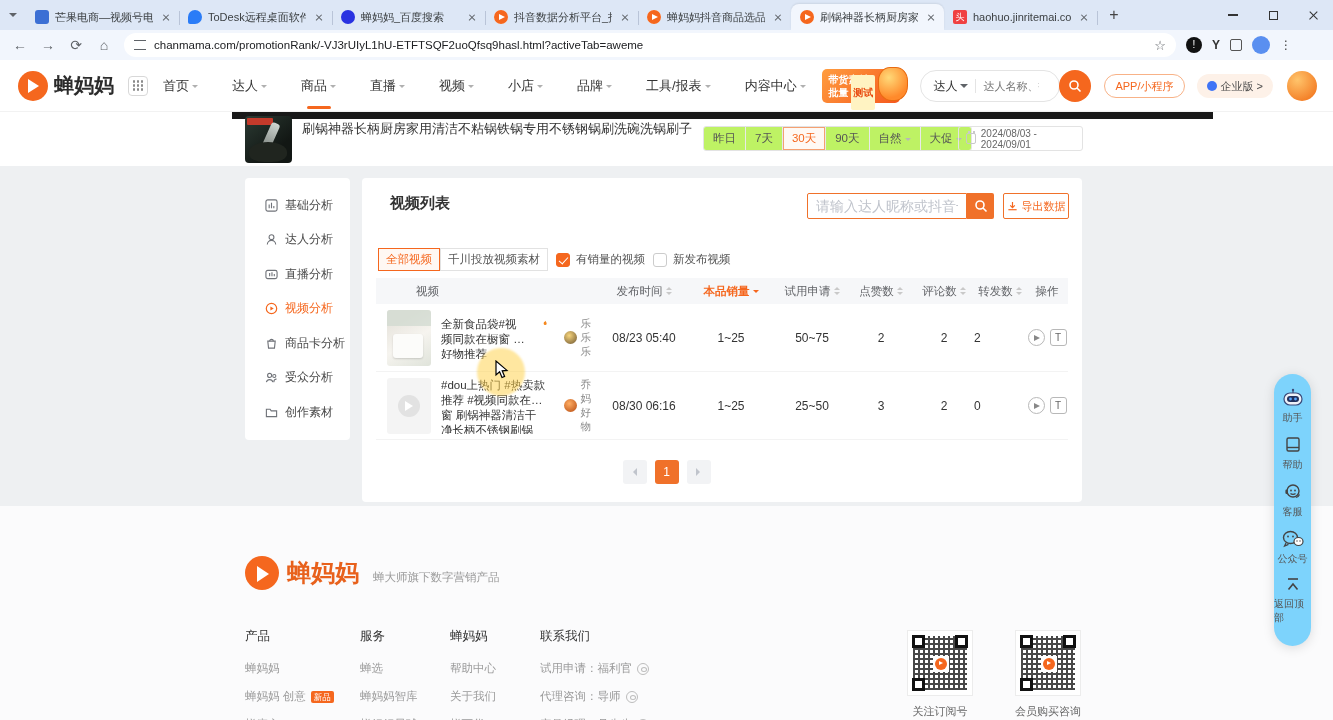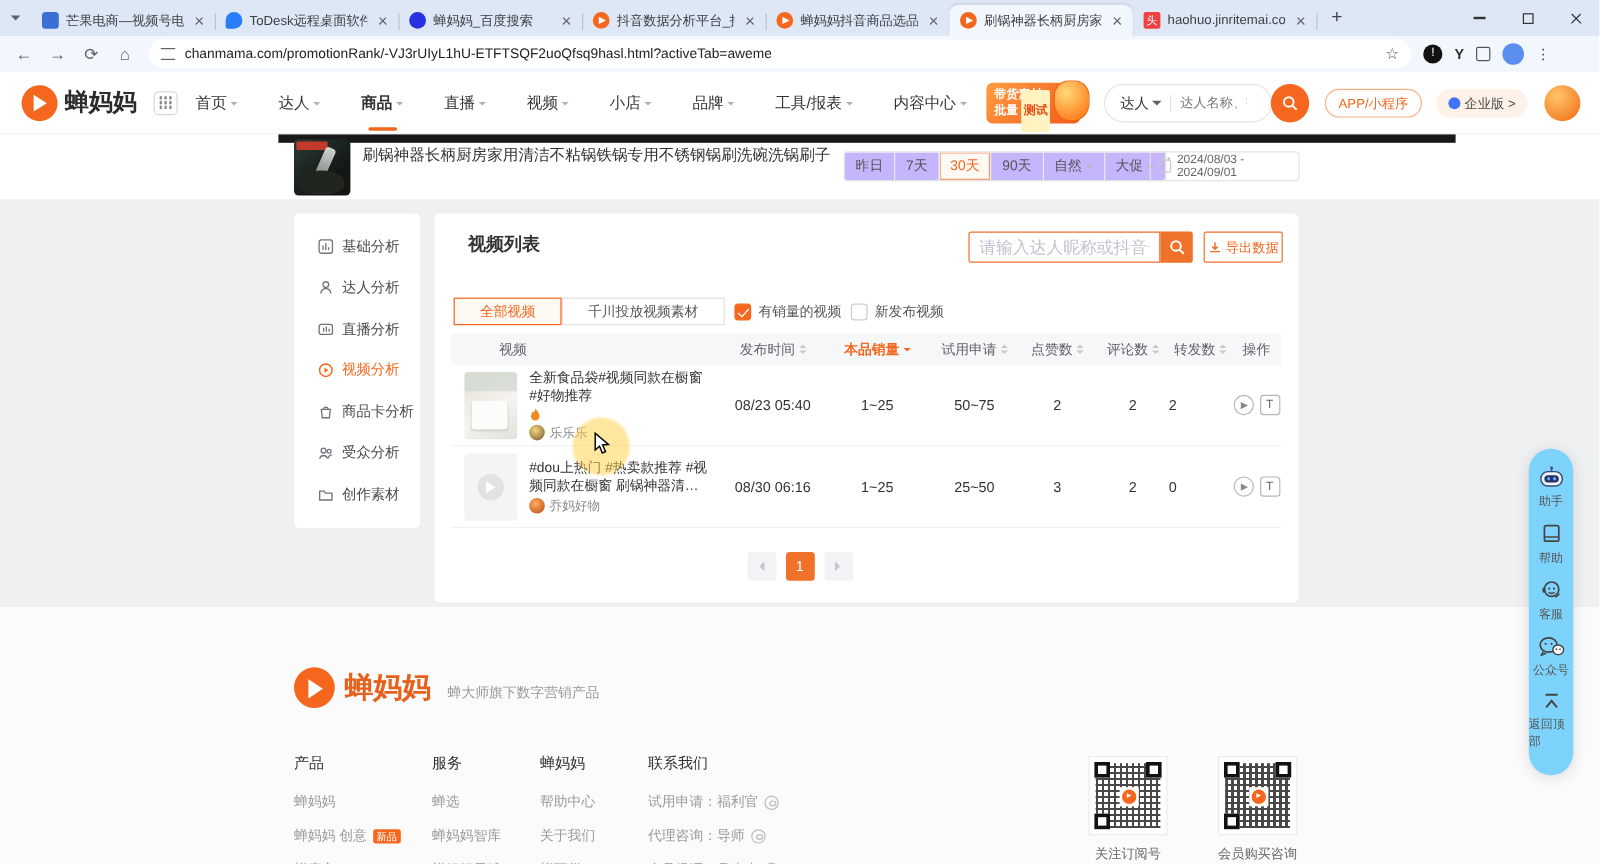--- a/index.html
+++ b/index.html
@@ -52,21 +52,21 @@
 .cm-mark{display:inline-block;border-radius:50%;background:#f5671e;position:relative}
 .cm-mark::after{content:"";position:absolute;left:34%;top:28%;width:0;height:0;border-left:.38em solid #fff;border-top:.24em solid transparent;border-bottom:.24em solid transparent}
 .logo{display:flex;align-items:center;gap:6px;margin-left:18px}
 .logo .cm-mark{width:30px;height:30px;font-size:30px}
 .logotext{font-size:20px;font-weight:bold;color:#2b2b2b}
 .gridic{width:20px;height:20px;margin-left:14px;border:1px solid #d8d8d8;border-radius:4px;display:grid;grid-template-columns:repeat(3,1fr);place-items:center;padding:3px}
 .gridic i{width:2.5px;height:2.5px;background:#8a8a8a;border-radius:50%}
 .mainnav{display:flex;align-items:center;gap:34px;margin-left:15px}
 .navitem{position:relative;display:flex;align-items:center;gap:3px;font-size:13px;color:#333}
 .navitem .vcaret{border-top-color:#b0b0b0;border-width:3.5px}
-.navitem.active{font-weight:bold}
+.navitem.active{font-weight:normal}
 .navitem.active::after{content:"";position:absolute;left:6px;bottom:-14px;width:24px;height:3px;border-radius:2px;background:#f5671e}
 .hdr-right{position:absolute;right:0;top:60px;height:52px;display:flex;align-items:center}
 .promo{position:relative;width:78px;height:34px;border-radius:5px;background:linear-gradient(135deg,#ff9d3f,#f5581e);color:#fff;font-size:10px;font-weight:bold;padding:4px 6px;line-height:13px}
 .promo .hl{background:#fff3c2;color:#e84a0e;border-radius:2px;padding:12px 2px}
 .mascot{position:absolute;right:-8px;top:-2px;width:30px;height:34px;border-radius:40% 40% 45% 45%;background:radial-gradient(circle at 35% 30%,#ffd978,#ff8a2b 70%);border:1px solid #e86a10}
 .hsearch{display:flex;align-items:center;height:32px;width:140px;border:1px solid #e4e4e4;border-radius:16px;margin-left:20px;padding-left:12px;position:relative}
 .hsearch .cat{font-size:12px;color:#333;display:flex;align-items:center;gap:3px}
 .hsearch .div{width:1px;height:14px;background:#e4e4e4;margin:0 7px}
 .hsearch .ph{font-size:11px;color:#c0c4cc;white-space:nowrap;overflow:hidden;width:56px;border:none;outline:none;background:transparent}
 .hsearchbtn{position:absolute;right:-32px;top:-1px;width:32px;height:32px;border-radius:50%;background:#f5671e;display:flex;align-items:center;justify-content:center}
@@ -77,42 +77,42 @@
 
 
 .darkstrip{position:absolute;left:232px;top:112px;width:981px;height:7px;background:#191919}
 .productbar{position:absolute;left:0;top:112px;width:1333px;height:54px;background:#fff}
 .pthumb{position:absolute;left:245px;top:116px;width:47px;height:47px;border-radius:4px;background:linear-gradient(140deg,#2b3a33,#121714 70%);overflow:hidden}
 .pthumb .tag{position:absolute;left:2px;top:2px;width:26px;height:7px;background:#c43a2b;border-radius:1px}
 .pthumb .brush{position:absolute;left:20px;top:6px;width:9px;height:34px;background:linear-gradient(#cfd6d2,#6b726d);transform:rotate(24deg);border-radius:3px}
 .pthumb .pot{position:absolute;left:4px;top:26px;width:38px;height:20px;border-radius:50% 50% 40% 40%;background:#20251f}
 .ptitle{position:absolute;left:302px;top:119px;width:420px;font-size:13px;line-height:20px;color:#333}
 .dateseg{position:absolute;left:703px;top:126px;height:25px;display:flex;border:1px solid #e3e3e3;border-radius:3px;overflow:hidden}
-.seg{display:flex;align-items:center;gap:3px;padding:0 9px;font-size:11.5px;color:#555;border-right:1px solid #e9e9e9;background:#c4b5fd}
+.seg{display:flex;align-items:center;gap:3px;padding:0 9px;font-size:11.5px;color:#555;border-right:1px solid #e9e9e9;background:#bef264}
 .seg:last-child{border-right:none}
 .seg.active{color:#f5671e;box-shadow:inset 0 0 0 1px #f5a071;background:#fff9f4}
 .seg .vcaret{border-top-color:#b8b8b8;border-width:3.5px}
 .daterange{position:absolute;left:958px;top:126px;width:125px;height:25px;border:1px solid #e3e3e3;border-radius:3px;display:flex;align-items:center;gap:5px;padding:0 7px;font-size:10px;color:#666}
 .calic{width:11px;height:11px;border:1.3px solid #c9c9c9;border-radius:2px;position:relative}
 .calic::before{content:"";position:absolute;left:1px;top:-3px;width:2px;height:3px;background:#c9c9c9;box-shadow:5px 0 #c9c9c9}
 
 
 .contentbg{position:absolute;left:0;top:166px;width:1333px;height:340px;background:#eef0f2}
 .sidecard{position:absolute;left:245px;top:178px;width:105px;height:262px;background:#fff;border-radius:4px;padding:10px 0}
 .sitem{height:34.5px;display:flex;align-items:center;gap:7px;padding-left:20px;font-size:12px;color:#4a4a4a}
 .sitem svg{flex:none}
 .sitem.active{color:#f5671e}
 .maincard{position:absolute;left:362px;top:178px;width:720px;height:324px;background:#fff;border-radius:4px}
 .paneltitle{position:absolute;left:28px;top:16px;font-size:15px;color:#333;font-weight:bold}
 .psearch{position:absolute;left:445px;top:15px;width:160px;height:26px;border:1px solid #f0712a;border-radius:2px 0 0 2px;font-size:14px;color:#333;padding:0 8px;outline:none}
 .psearch::placeholder{color:#c0c4cc}
 .psearchbtn{position:absolute;left:605px;top:15px;width:27px;height:26px;background:#f0712a;border-radius:0 2px 2px 0;display:flex;align-items:center;justify-content:center}
 .exportbtn{position:absolute;left:641px;top:15px;width:66px;height:26px;border:1px solid #f0712a;border-radius:2px;color:#f5671e;font-size:11px;display:flex;align-items:center;justify-content:center;gap:4px;background:#fff}
 .chiprow{position:absolute;left:16px;top:70px;display:flex;align-items:center}
-.chip{height:23px;display:flex;align-items:center;padding:0 21px;font-size:11.5px;border:1px solid #e2e2e2;color:#555;background:#fff}
+.chip{height:23px;display:flex;align-items:center;padding:0 7px;font-size:11.5px;border:1px solid #e2e2e2;color:#555;background:#fff}
 .chip.active{border-color:#f5671e;color:#f5671e;background:#fff8f3;z-index:1}
 .cbwrap{display:flex;align-items:center;gap:6px;margin-left:8px;font-size:11.5px;color:#555}
 .cb{width:14px;height:14px;border-radius:3px;border:1px solid #ccc;background:#fff;position:relative}
 .cb.checked{background:#f5671e;border-color:#f5671e}
 .cb.checked::after{content:"";position:absolute;left:4px;top:1.5px;width:4px;height:8px;border-right:1.8px solid #fff;border-bottom:1.8px solid #fff;transform:rotate(42deg)}
 .table{position:absolute;left:14px;top:100px;width:692px}
 .thead{display:flex;align-items:center;height:26px;background:#f6f7f9;font-size:11.5px;color:#606266}
 .trow{display:flex;align-items:center;height:68px;border-bottom:1px solid #f3f3f3;font-size:12px;color:#333}
 .c-video{width:226px;display:flex;align-items:center;gap:10px;padding-left:11px}
 .c-time{width:84px;text-align:center}
@@ -129,21 +129,21 @@
 .sorts i{width:0;height:0;border:3.2px solid transparent}
 .sorts .up{border-bottom-color:#c9c9c9;border-top:none}
 .sorts .dn{border-top-color:#c9c9c9;border-bottom:none}
 .sorts .dn.on{border-top-color:#f5671e}
 .vthumb{width:44px;height:56px;border-radius:3px;flex:none;position:relative;overflow:hidden}
 .vthumb1{background:linear-gradient(150deg,#e9e6df 20%,#f6f4ef 55%,#dfe3da)}
 .vthumb1::after{content:"";position:absolute;left:6px;top:24px;width:30px;height:24px;background:#fcfcfa;border-radius:3px;box-shadow:0 1px 2px rgba(0,0,0,.15)}
 .vthumb1::before{content:"";position:absolute;left:0;top:0;width:44px;height:16px;background:#cfd8cf;opacity:.7}
 .vthumb2{background:#f4f4f4;display:flex;align-items:center;justify-content:center}
 .vthumb2 .cm-mark{width:22px;height:22px;font-size:22px;background:#e2e2e2}
-.vinfo{display:flex;flex-direction:column;gap:2px;width:150px}
+.vinfo{display:flex;flex-direction:row;gap:16px;width:150px}
 .vtitle{font-size:11.5px;line-height:15px;color:#333;display:-webkit-box;-webkit-line-clamp:2;-webkit-box-orient:vertical;overflow:hidden}
 .vauthor{display:flex;align-items:center;gap:4px;font-size:10.5px;color:#8a8a8a}
 .av{width:13px;height:13px;border-radius:50%;flex:none}
 .av1{background:radial-gradient(circle at 40% 35%,#f7d57c,#6b5330)}
 .av2{background:radial-gradient(circle at 40% 35%,#ffad63,#b5490f)}
 .opbtn{width:17px;height:17px;border:1px solid #b8b8b8;border-radius:50%;display:flex;align-items:center;justify-content:center}
 .opbtn.sq{border-radius:3px;font-size:10px;color:#666}
 .playtri{width:0;height:0;border-left:6px solid #888;border-top:3.5px solid transparent;border-bottom:3.5px solid transparent;margin-left:1px}
 .pager{position:absolute;left:0;top:460px;width:1333px;display:flex;justify-content:center;gap:8px}
 .pbtn{width:24px;height:24px;border-radius:3px;background:#f2f3f5;display:flex;align-items:center;justify-content:center}

